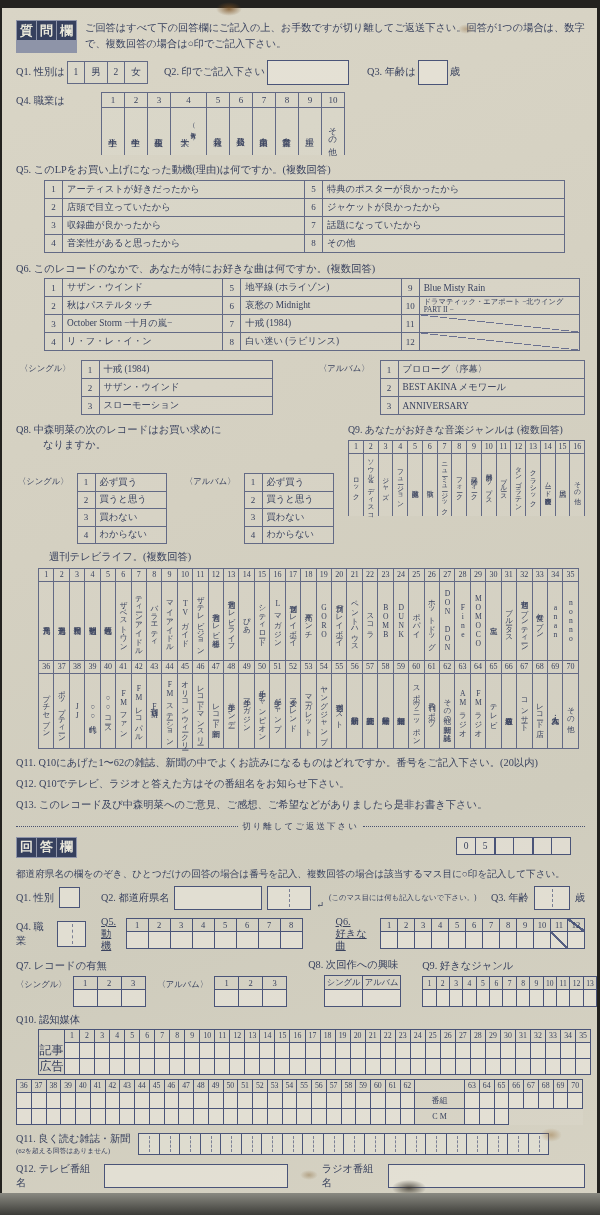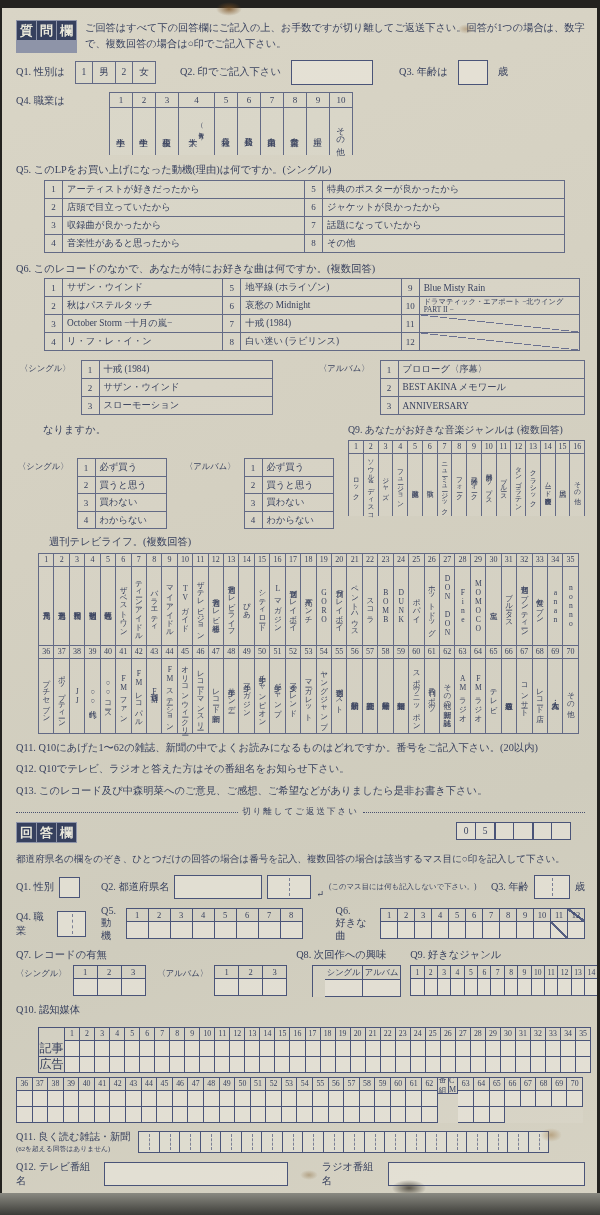--- a/index.html
+++ b/index.html
@@ -29,21 +29,21 @@
   .pairbox{position:relative;}
   .pairbox::after{content:"";position:absolute;left:50%;top:2px;bottom:2px;border-left:1px dashed #7a7f95;}
   .slash{background-image:linear-gradient(to top right,transparent 48.8%,#6b7190 48.8%,#6b7190 51.2%,transparent 51.2%);}
   .slashTop{background-image:linear-gradient(to top right,transparent 44%,#555f82 44%,#555f82 56%,transparent 56%);}
   .slashBottom{background-image:linear-gradient(to top right,transparent 46%,#555f82 46%,#555f82 54%,transparent 54%);}
   .small{font-size:7.3px !important;line-height:1.15;}
 
   
   .qheader{display:flex;gap:8px;margin-bottom:7px;}
   .qheader .intro{font-size:10.2px;line-height:1.6;flex:1;}
-  .row{display:flex;align-items:center;gap:10px;margin-bottom:7px;font-size:10.3px;}
+  .row{display:flex;align-items:center;gap:2px;margin-bottom:7px;font-size:10.3px;}
   .g-table{height:22px;}
   .g-table .cell{height:22px;font-size:9.5px;}
   .g-table .num{width:17px;} .g-table .lbl{width:23px;}
   .q2box{width:82px;height:25px;} .q3box{width:30px;height:25px;}
 
   .q4t{margin-left:34px;}
   .q4t .col{display:flex;flex-direction:column;width:23px;}
   .q4t .col:nth-child(4){width:36px;}
   .q4t .num{height:15px;}
   .q4t .vwrap{height:47px;border-right:1px solid #636a85;display:flex;align-items:center;justify-content:center;gap:0px;}
@@ -84,56 +84,56 @@
   
   .divider{display:flex;align-items:center;margin:8px 0 4px 0;}
   .dotline{flex:1;border-top:1.6px dotted #4a5270;height:0;}
   .divlbl{font-size:8.5px;letter-spacing:2px;padding:0 4px;}
 
   
   .ahead{display:flex;justify-content:space-between;align-items:flex-start;margin-bottom:4px;}
   .serial{display:flex;border-top:1px solid #4a5478;border-left:1px solid #4a5478;margin-right:14px;margin-top:0px;}
   .serial .cell{width:19px;height:17px;font-size:9.5px;border-color:#4a5478;background:rgba(236,234,224,0.55);}
   .serial .cell:nth-child(3),.serial .cell:nth-child(5){border-left:1px solid #4a5478;}
-  .aintro{font-size:9.6px;}
+  .aintro{font-size:9.6px;margin-bottom:5px;}
   .arow{display:flex;align-items:center;gap:5px;font-size:10.2px;margin-bottom:6px;}
   .sqbox{width:21px;height:21px;}
   .abox-pref{width:88px;height:24px;}
   .abox-pair{width:44px;height:24px;}
   .note{font-size:7.4px;}
   .arrow{font-size:9px;align-self:flex-end;}
 
   .ansgrid{display:flex;border-top:1px solid #4a5478;border-left:1px solid #4a5478;background:rgba(255,255,255,0.07);}
   .acol2{display:flex;flex-direction:column;}
   .acol2 .num{height:13px;font-size:8.5px;border-color:#4a5478;}
   .acol2 .bx{height:17px;border-color:#4a5478;}
   .g8 .acol2{width:22px;} .g8 .acol2:nth-child(4n) .num,.g8 .acol2:nth-child(4n) .bx{border-right-width:1.7px;}
   .g12 .acol2{width:17px;} .g12 .acol2:nth-child(4n) .num,.g12 .acol2:nth-child(4n) .bx{border-right-width:1.7px;}
   .g3 .acol2{width:24px;}
   .g16 .acol2{width:13.4px;} .g16 .acol2:nth-child(4n) .num,.g16 .acol2:nth-child(4n) .bx{border-right-width:1.7px;}
-  .lbl2line{font-size:10.2px;line-height:1.2;text-align:left;}
-
-  .arow3{display:flex;align-items:center;gap:9px;margin-bottom:6px;}
-  .q8a{display:flex;border-top:1px solid #4a5478;border-left:1px solid #4a5478;background:rgba(255,255,255,0.07);padding-left:12px;}
+  .lbl2line{font-size:10.2px;line-height:1.2;text-align:left;text-decoration:underline;}
+
+  .arow3{display:flex;align-items:flex-end;gap:21px;margin-bottom:6px;}
+  .q8a{display:flex;border-top:1px solid #4a5478;border-left:1px solid #4a5478;background:rgba(255,255,255,0.07);}
   .q8a .acol2{width:38px;}
   .q8a .hd{height:14px;font-size:8.3px;border-color:#4a5478;}
 
   .anstable{display:flex;margin-left:22px;width:552px;border-top:1px solid #4a5478;border-left:1px solid #4a5478;background:rgba(255,255,255,0.07);margin-bottom:0px;}
   .anstable .lblcol{display:flex;flex-direction:column;width:26px;flex:none;}
   .anstable .hdr{height:13px;border-right:1px solid #4a5478;box-sizing:border-box;}
   .anstable .rowlbl{height:16px;font-size:12px;border-color:#4a5478;}
   .numcols{display:flex;flex:1;}
   .acol{display:flex;flex-direction:column;flex:1;min-width:0;}
   .acol .cell{border-color:#4a5478;}
   .acol .num{height:13px;font-size:7.8px;}
   .acol .bx{height:16px;}
   .numcols .acol:nth-child(5n) .cell{border-right-width:1.6px;}
   .anstable2{display:flex;margin-left:0px;width:566px;border-top:1px solid #4a5478;border-left:1px solid #4a5478;background:rgba(255,255,255,0.07);}
   .seg-a{flex:27;} .seg-b{flex:3;} .seg-c{flex:5;}
-  .lblcol2{display:flex;flex-direction:row;width:21px;flex:none;}
+  .lblcol2{display:flex;flex-direction:column;width:50px;flex:none;}
   .lblcol2 .cell{border-color:#4a5478;}
   .lblcol2 .hdrc{height:13px;}
   .lblcol2 .rowlbl{height:16px;font-size:8px;}
   .acol .filler{height:16px;border-right:1px solid transparent;}
   .seg-c .acol:last-child .cell{border-right-width:1.6px;}
 
   .q11row{display:flex;align-items:center;gap:8px;margin:7px 0 6px 0;}
   .q11lbl .t{font-size:10.2px;} .q11lbl .n{font-size:6.8px;}
   .q11cells{display:flex;border-top:1px solid #4a5478;border-left:1px solid #4a5478;background:rgba(255,255,255,0.07);}
   .q11cells .cell{width:20.5px;height:21px;border-color:#4a5478;background:rgba(236,234,224,0.4);}
@@ -256,21 +256,21 @@
             <div class="vwrap">
               <span class="vtext">その他</span>
 
             </div>
           </div>
 
       </div>
     </div>
 
     <div style="margin-bottom:9px">
-      <p class="qtitle">Q5. このLPをお買い上げになった動機(理由)は何ですか。(シングル)</p>
+      <p class="qtitle">Q5. このLPをお買い上げになった動機(理由)は何ですか。(複数回答)</p>
       <div class="qgrid cols2">
 
           <div class="qrow">
             <div class="cell num">1</div>
             <div class="cell txt">アーティストが好きだったから</div>
           </div>
 
           <div class="qrow">
             <div class="cell num">2</div>
             <div class="cell txt">店頭で目立っていたから</div>
@@ -414,20 +414,21 @@
               <div class="cell num">3</div>
               <div class="cell txt">ANNIVERSARY</div>
             </div>
 
         </div>
       </div>
     </div>
 
     <div class="q89">
       <div class="q8blk">
+        <p class="qtitle" style="margin-bottom:1px">Q8. 中森明菜の次のレコードはお買い求めに</p>
         <p class="qtitle" style="padding-left:27px;margin-bottom:21px">なりますか。</p>
         <div class="q8tbls">
           <span class="fmt-lbl">〈シングル〉</span>
           <div class="q8tbl">
 
               <div class="qrow">
                 <div class="cell num">1</div>
                 <div class="cell txt">必ず買う</div>
               </div>
 
@@ -1391,21 +1392,21 @@
             <div class="acol2">
               <div class="cell num" style="font-size:7.6px">15</div>
               <div class="cell bx box"></div>
             </div>
 
         </div>
       </div>
     </div>
 
     <div>
-      <p class="qtitle" style="margin-bottom:10px">Q10. 認知媒体</p>
+      <p class="qtitle" style="margin-bottom:2px">Q10. 認知媒体</p>
       <div class="anstable">
         <div class="lblcol">
           <div class="hdr"></div>
           <div class="cell rowlbl">記事</div>
           <div class="cell rowlbl">広告</div>
         </div>
         <div class="numcols">
 
             <div class="acol">
               <div class="cell num">1</div>

